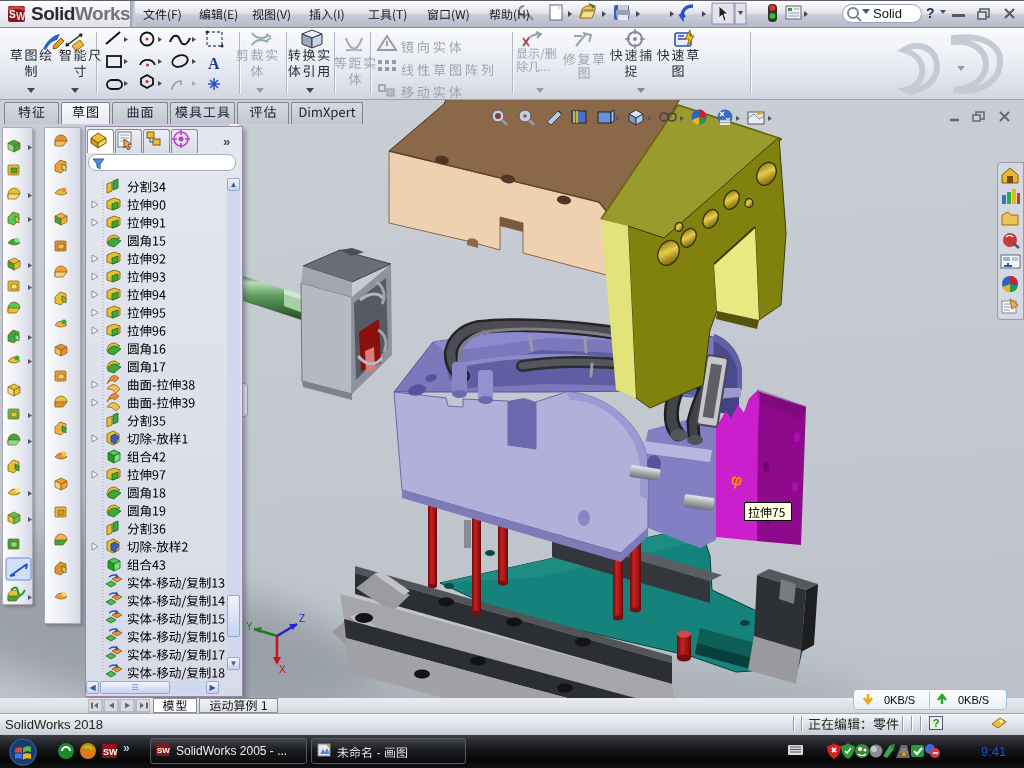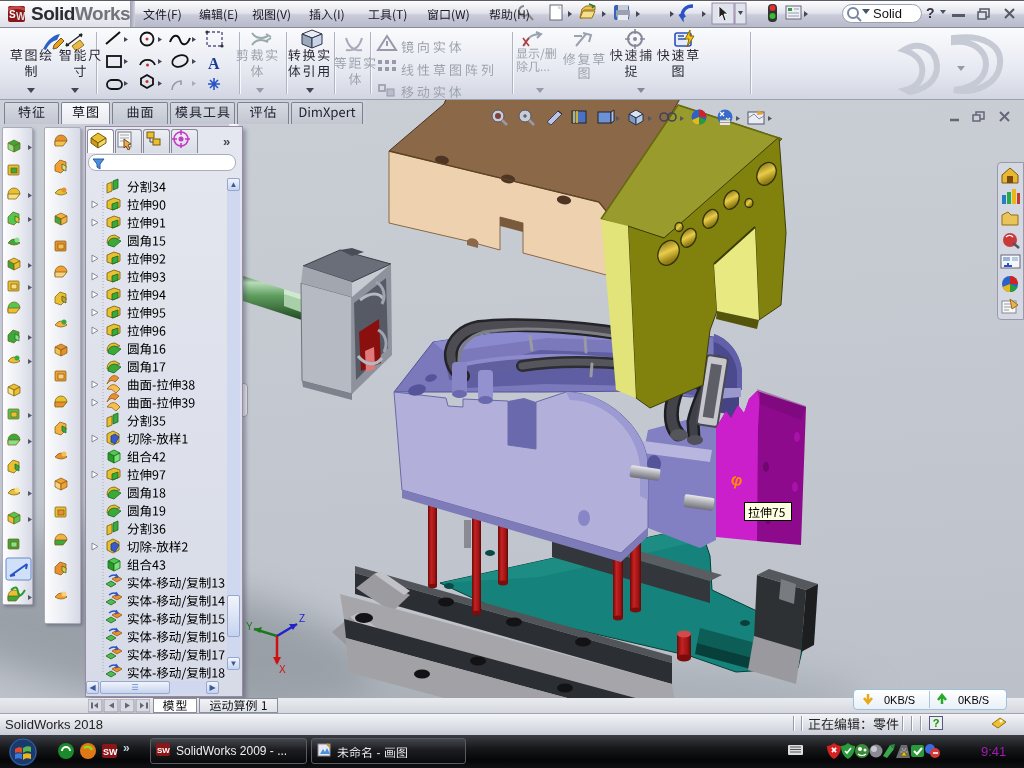--- a/index.html
+++ b/index.html
@@ -35,21 +35,21 @@
 
 .sb{background:#cfd8ee}
 .sbtn{background:linear-gradient(#f1f4fb,#c6d3f0);border:1px solid #96a8cc;border-radius:2px;color:#3a5a9c;text-align:center}
 
 #bottabs{left:0;top:698px;width:1024px;height:15px;background:linear-gradient(#e9ebef,#d4d7de)}
 .btab{top:698px;height:15px;border:1px solid #8a8e9a;border-top:1px solid #8a8e9a;background:linear-gradient(#f2f3f6,#dcdfe6);border-radius:0 0 0 0}
 #statusbar{left:0;top:713px;width:1024px;height:22px;background:linear-gradient(#f4f5f8,#d7dae2 70%,#c9ccd6);border-top:1px solid #a0a4b0}
 
 #taskbar{left:0;top:735px;width:1024px;height:33px;background:linear-gradient(#3a3d42,#17181b 40%,#060607 75%,#101114)}
 .tbtn{top:738px;height:26px;background:linear-gradient(#43464c,#1c1d21 45%,#0a0a0c);border:1px solid #585b62;border-radius:3px;color:#eee;font-size:12px}
-#clock{color:#a21caf;font-size:13px}
+#clock{color:#1d4ed8;font-size:13px}
 
 #speedbox{left:853px;top:689px;width:154px;height:21px;background:linear-gradient(#ffffff,#e8f0f8);border:1px solid #9ec0d8;border-radius:4px;font-size:12px;color:#111}
 
 #tooltip{left:744px;top:502px;width:48px;height:19px;background:#ffffe1;border:1px solid #000}
 svg{display:block}
 #textsvg{left:0;top:0;width:1024px;height:768px;pointer-events:none}
 </style></head><body>
 
 <div class="abs" id="viewport">
     <svg width="1024" height="600" viewBox="0 98 1024 600">
@@ -935,21 +935,21 @@
 <text x="66" y="10" font-size="12" font-weight="bold" fill="#bcd">»</text>
 </svg>
   </div>
 <div class="abs tbtn" style="left:150px;width:157px"></div>
 <div class="abs" style="left:156px;top:742px">
     <svg width="16" height="16">
       <rect x="0" y="1" width="14" height="13" rx="2" fill="#8a1618"></rect>
       <text x="1" y="11" font-size="8" font-weight="bold" fill="#fff" font-family="Liberation Sans">SW</text>
     </svg>
   </div>
-<div class="abs" style="left:176px;top:744px;font-size:12px;color:#eee">SolidWorks 2009 - ...</div>
+<div class="abs" style="left:176px;top:744px;font-size:12px;color:#eee">SolidWorks 2005 - ...</div>
 <div class="abs tbtn" style="left:311px;width:155px"></div>
 <div class="abs" style="left:317px;top:742px">
     <svg width="16" height="16">
       <rect x="1" y="2" width="12" height="12" fill="#e8e8f0" stroke="#889"></rect>
       <path d="M3,12 l3,-5 l2,3 l2,-4 l3,6 z" fill="#4a90d8"></path>
       <path d="M10,2 l3,3" stroke="#c09a30" stroke-width="2"></path>
     </svg>
   </div>
 
 <div class="abs" style="left:788px;top:745px">

